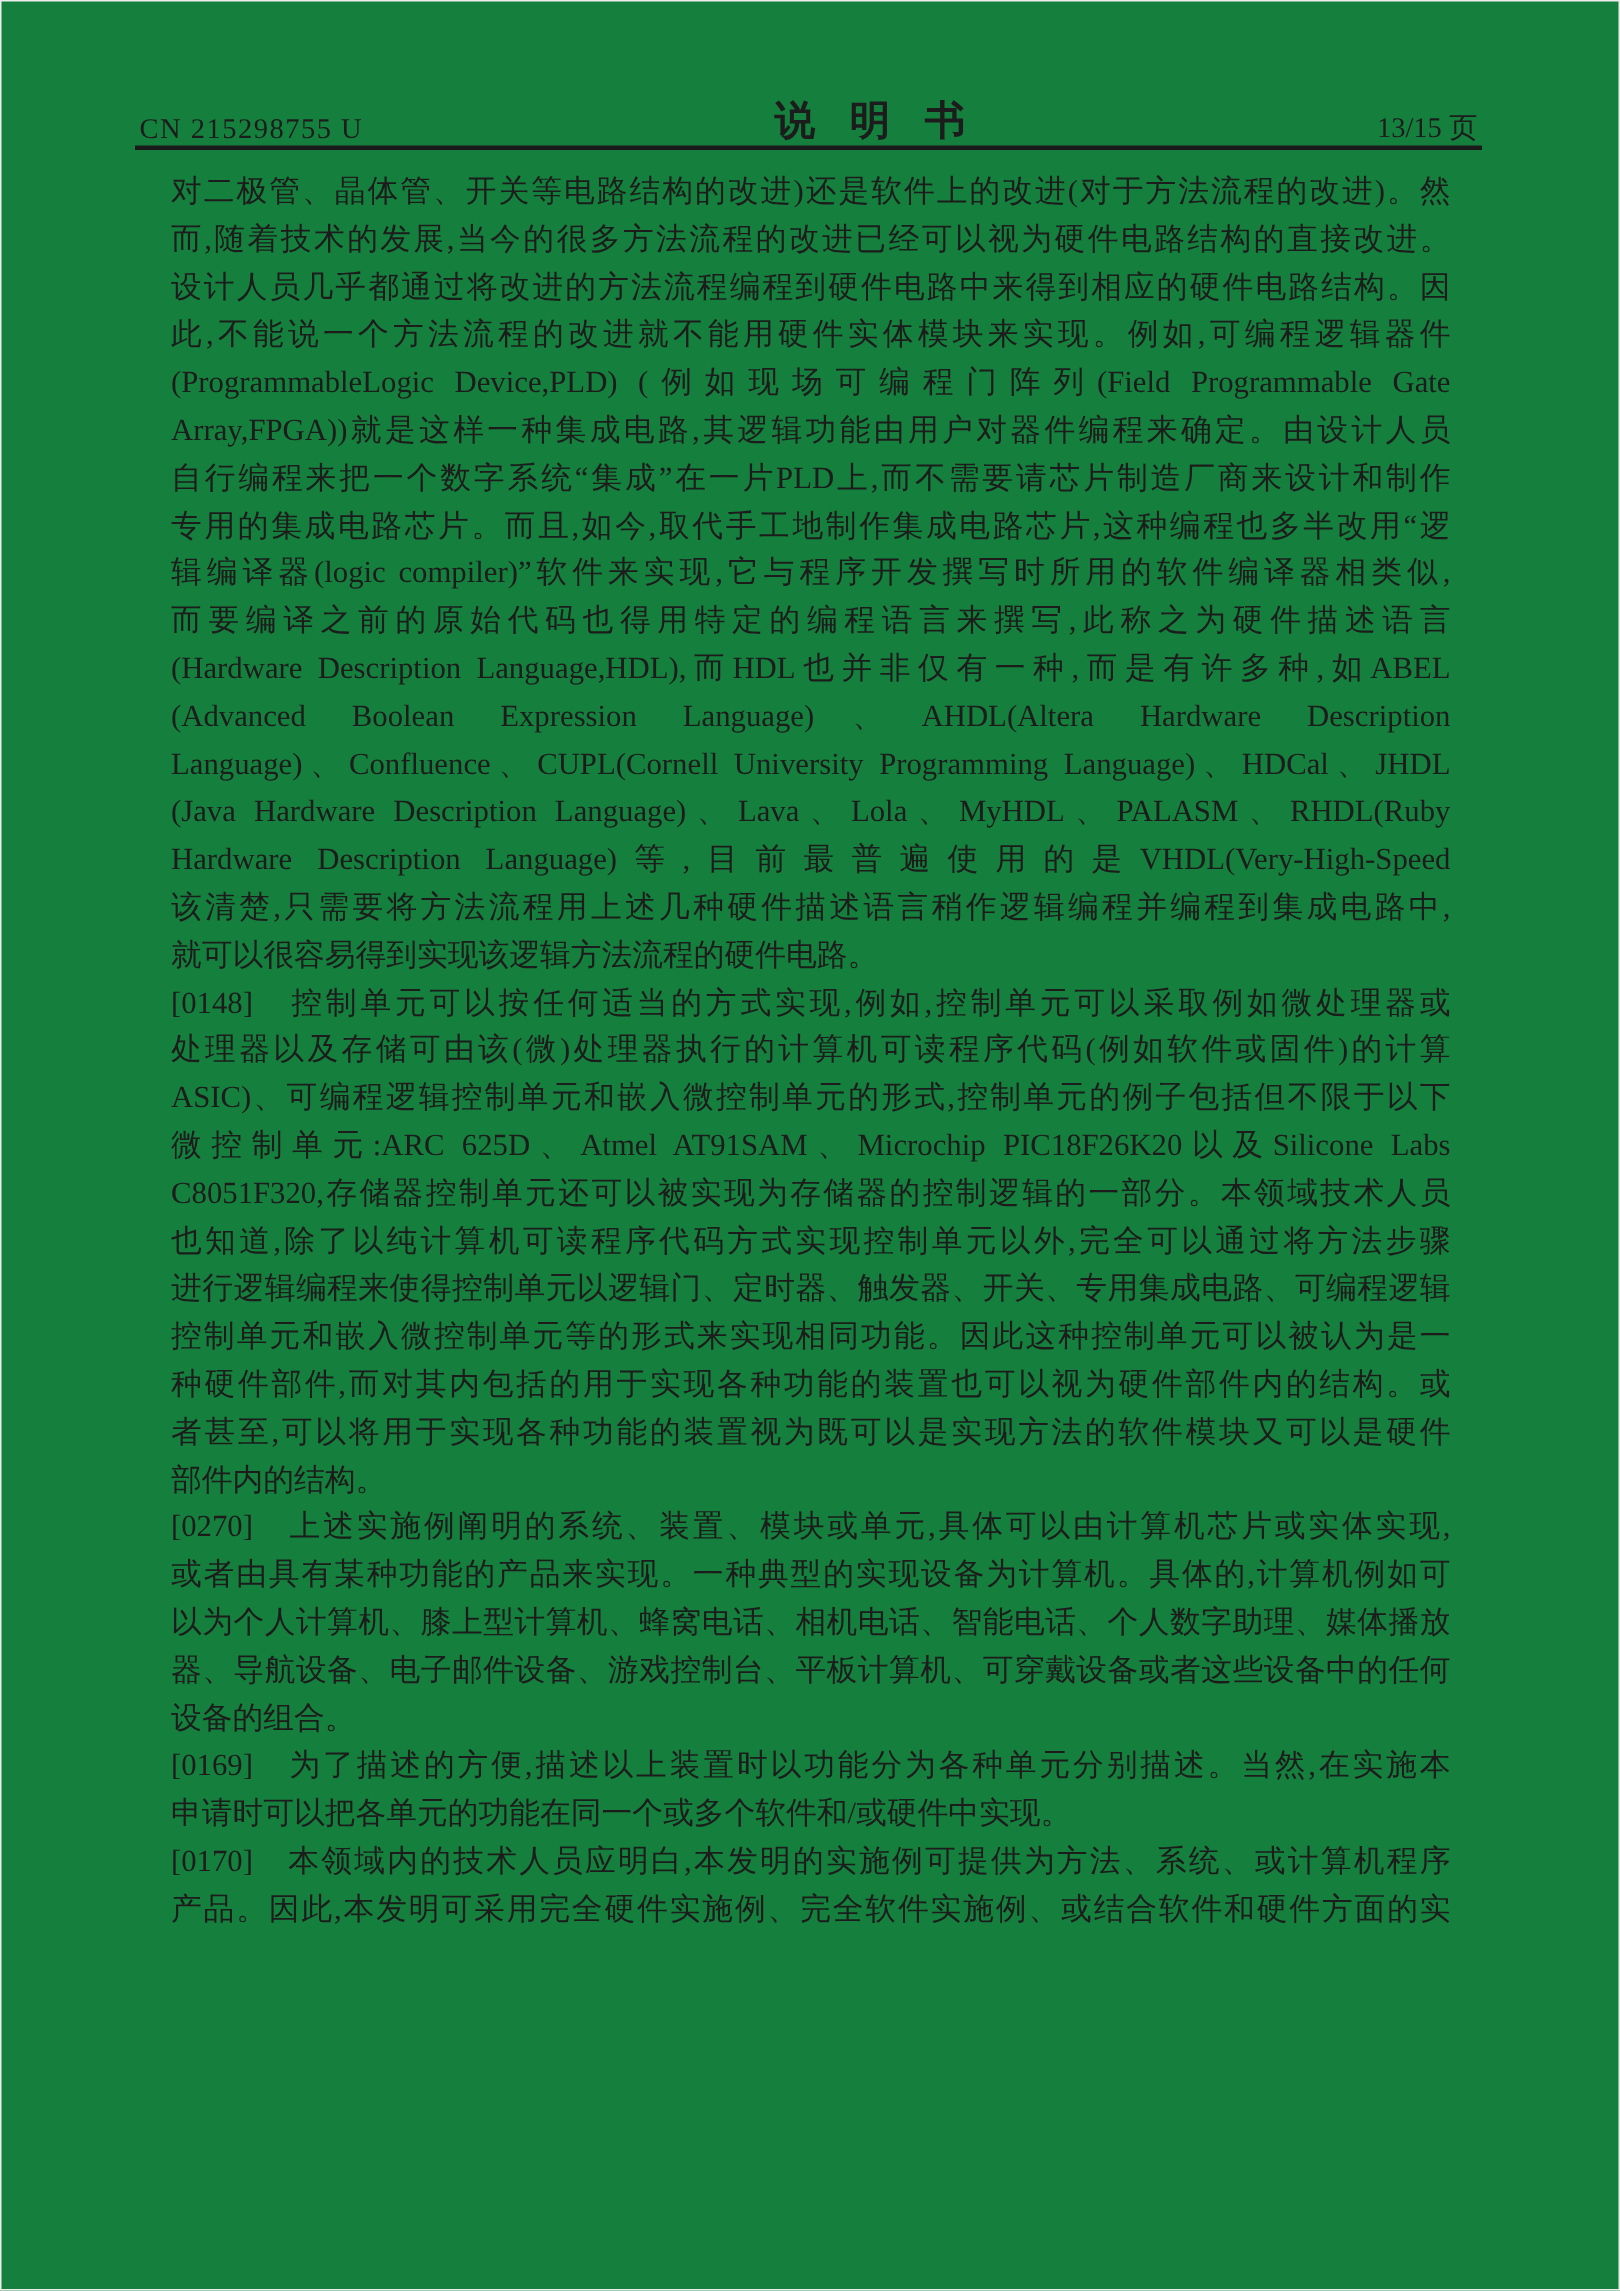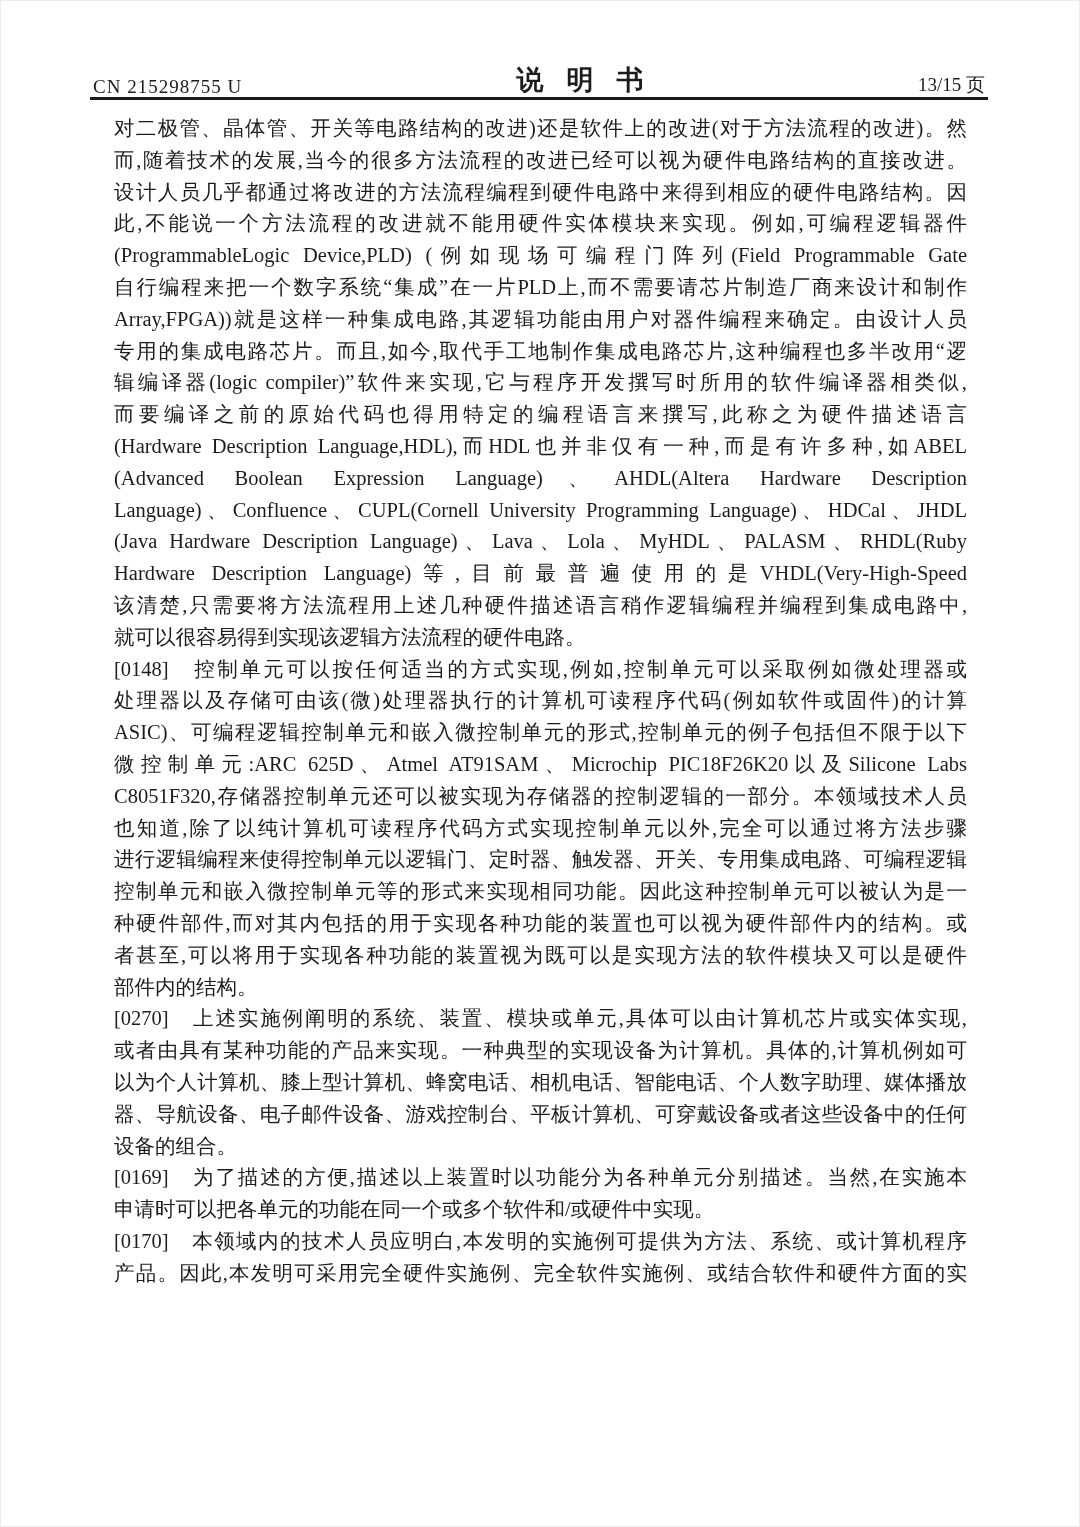--- a/index.html
+++ b/index.html
@@ -6,21 +6,21 @@
     margin: 0;
     padding: 0;
     background: #e9e9e9;
     font-family: "Liberation Serif", "DejaVu Serif", serif;
   }
   .page {
     position: relative;
     width: 1080px;
     height: 1527px;
     margin: 0 auto;
-    background: #ffffff;
+    background: #15803d;
     color: #1c1c1c;
     overflow: hidden;
     box-shadow: inset 0 0 0 1px #ededed;
   }
   .header {
     position: absolute;
     top: 66px;
     left: 93px;
     right: 95px;
     height: 32px;
@@ -92,22 +92,22 @@
   </div>
 
   <div class="header-rule"></div>
 
   <div class="body-text" id="body-text">
       <div class="line fill">对二极管、晶体管、开关等电路结构的改进)还是软件上的改进(对于方法流程的改进)。然</div>
       <div class="line fill">而,随着技术的发展,当今的很多方法流程的改进已经可以视为硬件电路结构的直接改进。</div>
       <div class="line fill">设计人员几乎都通过将改进的方法流程编程到硬件电路中来得到相应的硬件电路结构。因</div>
       <div class="line fill">此,不能说一个方法流程的改进就不能用硬件实体模块来实现。例如,可编程逻辑器件</div>
       <div class="line fill">(ProgrammableLogic Device,PLD) (例如现场可编程门阵列(Field Programmable Gate</div>
+      <div class="line fill">Array,FPGA))就是这样一种集成电路,其逻辑功能由用户对器件编程来确定。由设计人员</div>
       <div class="line fill">自行编程来把一个数字系统“集成”在一片PLD上,而不需要请芯片制造厂商来设计和制作</div>
-      <div class="line fill">Array,FPGA))就是这样一种集成电路,其逻辑功能由用户对器件编程来确定。由设计人员</div>
       <div class="line fill">专用的集成电路芯片。而且,如今,取代手工地制作集成电路芯片,这种编程也多半改用“逻</div>
       <div class="line fill">辑编译器(logic compiler)”软件来实现,它与程序开发撰写时所用的软件编译器相类似,</div>
       <div class="line fill">而要编译之前的原始代码也得用特定的编程语言来撰写,此称之为硬件描述语言</div>
       <div class="line fill">(Hardware Description Language,HDL),而HDL也并非仅有一种,而是有许多种,如ABEL</div>
       <div class="line fill">(Advanced Boolean Expression Language)、AHDL(Altera Hardware Description</div>
       <div class="line fill">Language)、Confluence、CUPL(Cornell University Programming Language)、HDCal、JHDL</div>
       <div class="line fill">(Java Hardware Description Language)、Lava、Lola、MyHDL、PALASM、RHDL(Ruby</div>
       <div class="line fill">Hardware Description Language)等,目前最普遍使用的是VHDL(Very-High-Speed</div>
       <div class="line fill">该清楚,只需要将方法流程用上述几种硬件描述语言稍作逻辑编程并编程到集成电路中,</div>
       <div class="line">就可以很容易得到实现该逻辑方法流程的硬件电路。</div>

